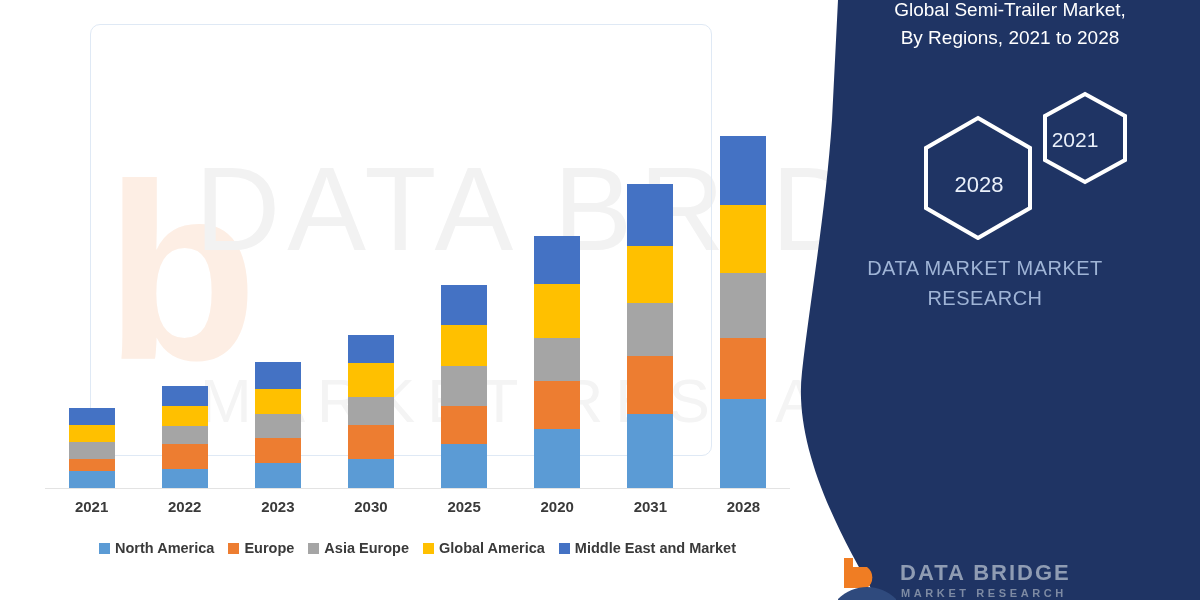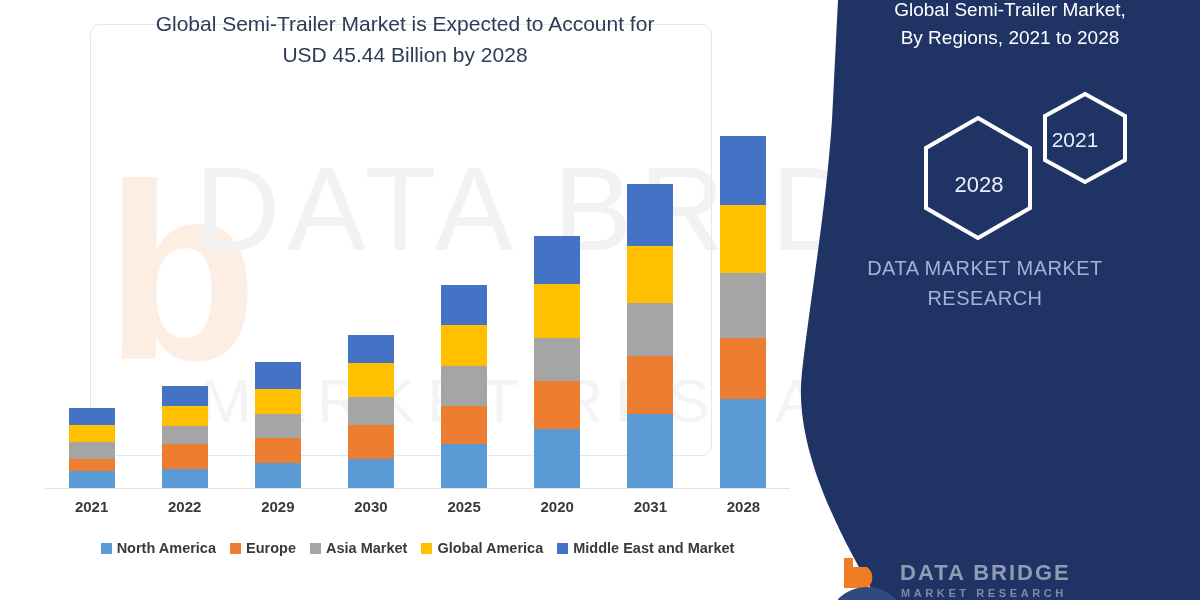--- a/index.html
+++ b/index.html
@@ -79,24 +79,20 @@
   <div class="left-panel">
 
     <div class="wm">
       <div class="wm-b">b</div>
       <div class="wm-db">DATA BRIDGE</div>
       <div class="wm-mr">MARKET RESEARCH</div>
     </div>
 
     <div class="frame-rect"></div>
 
-    <div class="chart-title">
-      <span>Global Semi-Trailer Market is Expected to Account for</span>
-      <span class="l2">USD 45.44 Billion by 2028</span>
-    </div>
 
     <div class="bars" id="bars">
         <div class="bar-col">
           <div class="bar">
             <div class="seg" style="height: 17.0423px; background: rgb(68, 114, 196);"></div>
             <div class="seg" style="height: 17.0423px; background: rgb(255, 192, 0);"></div>
             <div class="seg" style="height: 16.2676px; background: rgb(165, 165, 165);"></div>
             <div class="seg" style="height: 12.3944px; background: rgb(237, 125, 49);"></div>
             <div class="seg" style="height: 17.0423px; background: rgb(91, 155, 213);"></div>
           </div>
@@ -162,39 +158,39 @@
             <div class="seg" style="height: 65.0704px; background: rgb(165, 165, 165);"></div>
             <div class="seg" style="height: 61.1972px; background: rgb(237, 125, 49);"></div>
             <div class="seg" style="height: 89.0845px; background: rgb(91, 155, 213);"></div>
           </div>
         </div>
       </div>
     <div class="axis-line"></div>
     <div class="xlabels" id="xlabels">
         <div class="xlab">2021</div>
         <div class="xlab">2022</div>
-        <div class="xlab">2029</div>
+        <div class="xlab">2023</div>
         <div class="xlab">2030</div>
         <div class="xlab">2025</div>
         <div class="xlab">2020</div>
         <div class="xlab">2031</div>
         <div class="xlab">2028</div>
       </div>
     <div class="legend" id="legend">
         <div class="leg-item">
           <span class="leg-sw" style="background: rgb(91, 155, 213);"></span>
           <span class="leg-tx">North America</span>
         </div>
         <div class="leg-item">
           <span class="leg-sw" style="background: rgb(237, 125, 49);"></span>
           <span class="leg-tx">Europe</span>
         </div>
         <div class="leg-item">
           <span class="leg-sw" style="background: rgb(165, 165, 165);"></span>
-          <span class="leg-tx">Asia Market</span>
+          <span class="leg-tx">Asia Europe</span>
         </div>
         <div class="leg-item">
           <span class="leg-sw" style="background: rgb(255, 192, 0);"></span>
           <span class="leg-tx">Global America</span>
         </div>
         <div class="leg-item">
           <span class="leg-sw" style="background: rgb(68, 114, 196);"></span>
           <span class="leg-tx">Middle East and Market</span>
         </div>
       </div>

